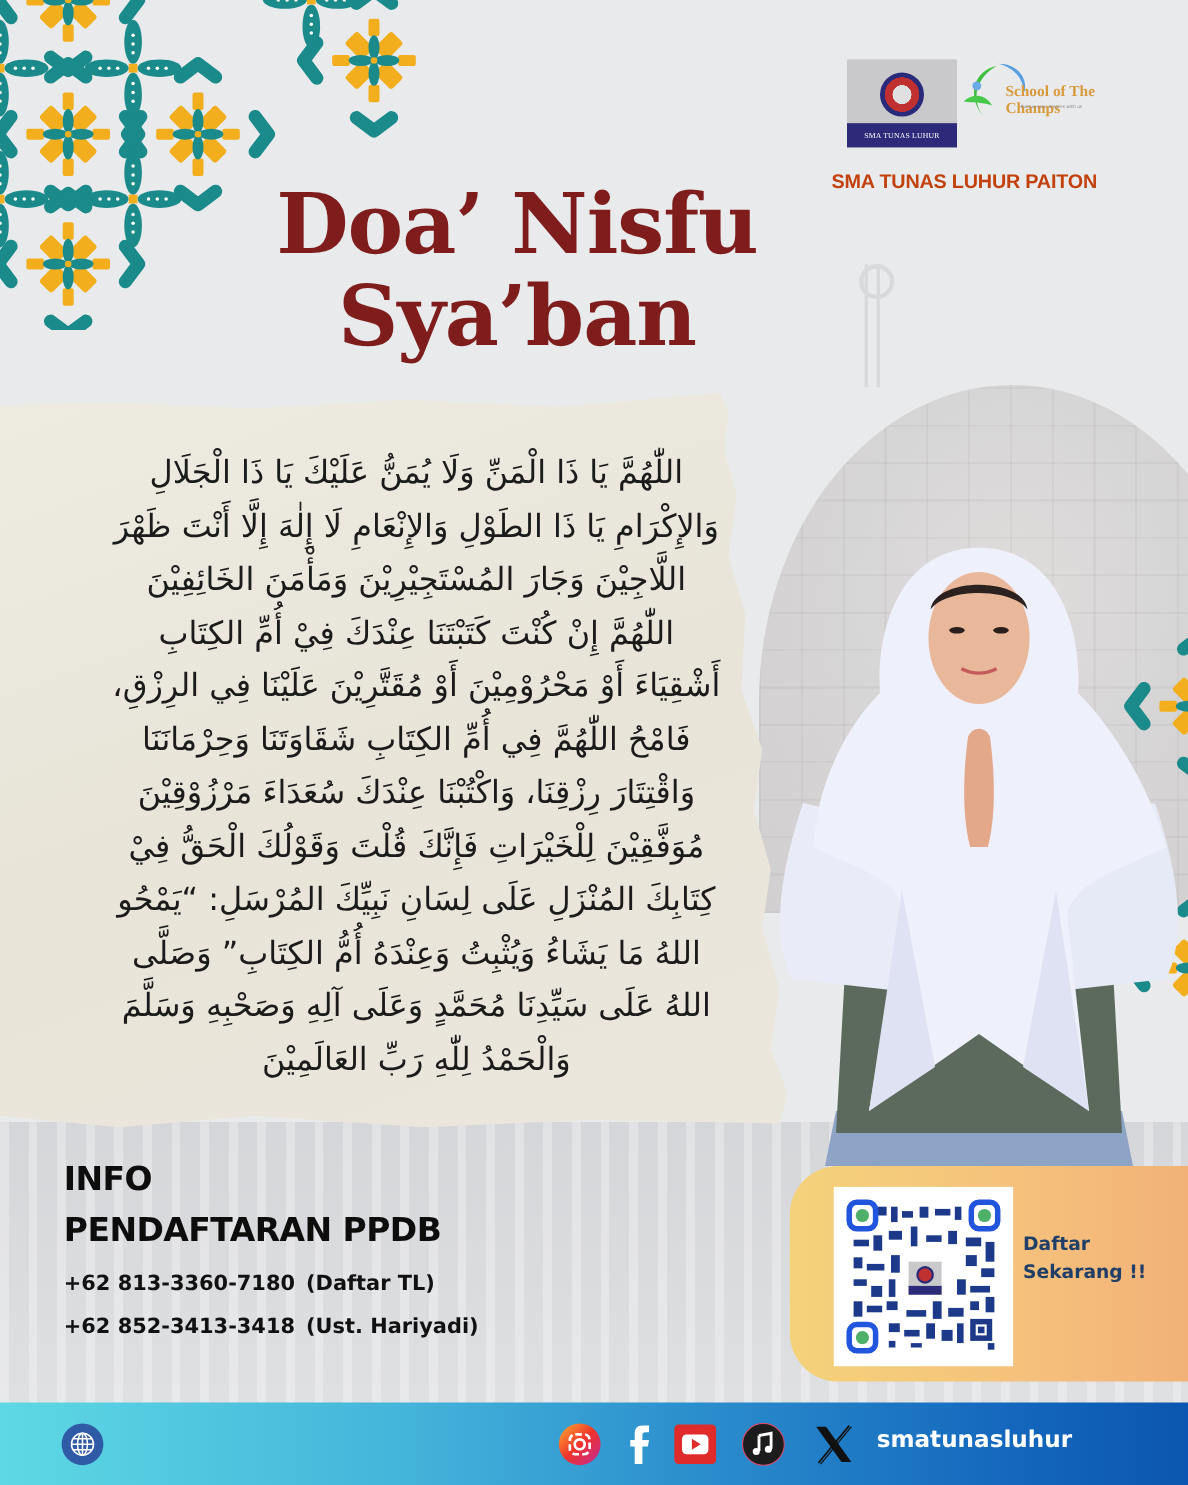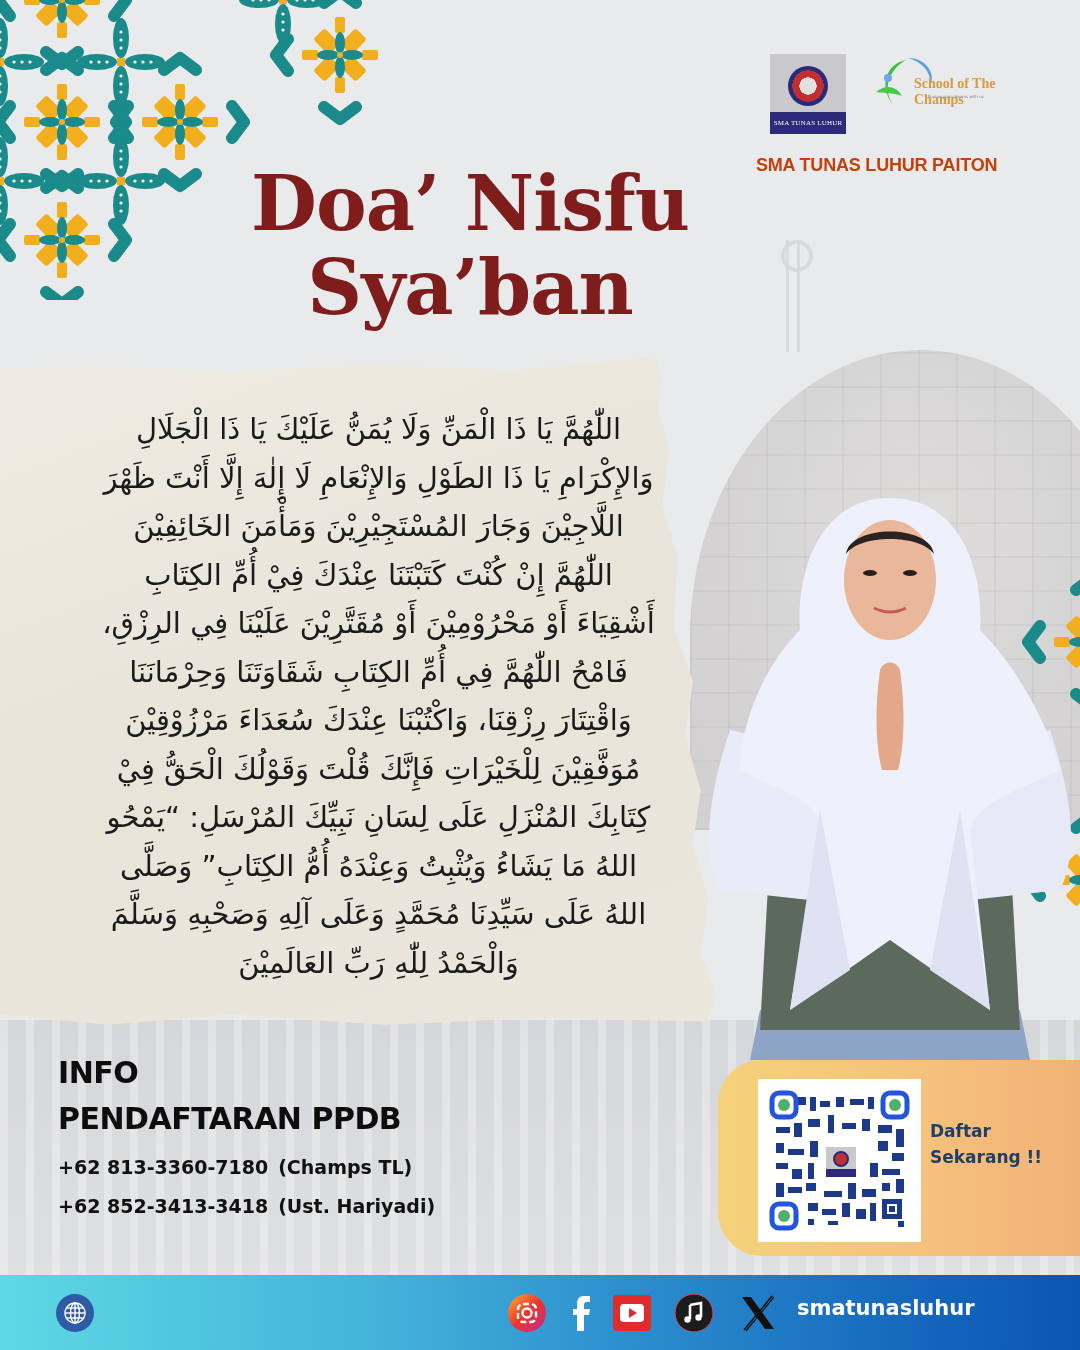--- a/index.html
+++ b/index.html
@@ -35,21 +35,21 @@
       repeating-linear-gradient(90deg, rgba(255,255,255,0.35) 0 8px, transparent 8px 26px),
       linear-gradient(180deg, #cfd0d3, #dcdddf);
     opacity: .75;
   }
 
   
   .ornament { position: absolute; }
 
   
   .logo-tunas {
-    position: absolute; left: 770px; top: 54px; width: 76px; height: 80px;
+    position: absolute; left: 770px; top: 54px; width: 100px; height: 80px;
     background: #c9c9cb; display: flex; flex-direction: column; align-items: center;
   }
   .logo-tunas .crest {
     margin-top: 12px; width: 40px; height: 40px; border-radius: 50%;
     background: radial-gradient(circle, #e0e0e0 0 30%, #c03030 31% 55%, #2a2a7a 56% 100%);
   }
   .logo-tunas .band {
     margin-top: auto; width: 100%; height: 22px; background: #2d2a7a; color: #fff;
     font-family: "Liberation Serif", serif; font-size: 7px; display: flex;
     align-items: center; justify-content: center; letter-spacing: .2px;
@@ -272,21 +272,21 @@
     <path d="M174 138 Q190 146 206 138" stroke="#c55a5a" stroke-width="3" fill="none"></path>
 
     <path d="M180 200 C176 230 174 270 182 300 L198 300 C206 270 204 230 200 200 C196 190 184 190 180 200Z" fill="#e3a88a"></path>
   </svg>
 
   <div class="info-title">
     <div>INFO</div>
     <div>PENDAFTARAN PPDB</div>
   </div>
   <div class="phone" style="top:1156px">
-    <span>+62 813-3360-7180</span><span class="label">(Champs TL)</span>
+    <span>+62 813-3360-7180</span><span class="label">(Daftar TL)</span>
   </div>
   <div class="phone" style="top:1195px">
     <span>+62 852-3413-3418</span><span class="label">(Ust. Hariyadi)</span>
   </div>
 
   <div class="register"></div>
   <svg class="qr" viewBox="0 0 163 163">
     <rect width="163" height="163" fill="#fff"></rect>
     <g fill="#1d3a8a">
       <rect x="40" y="18" width="8" height="8"></rect>

